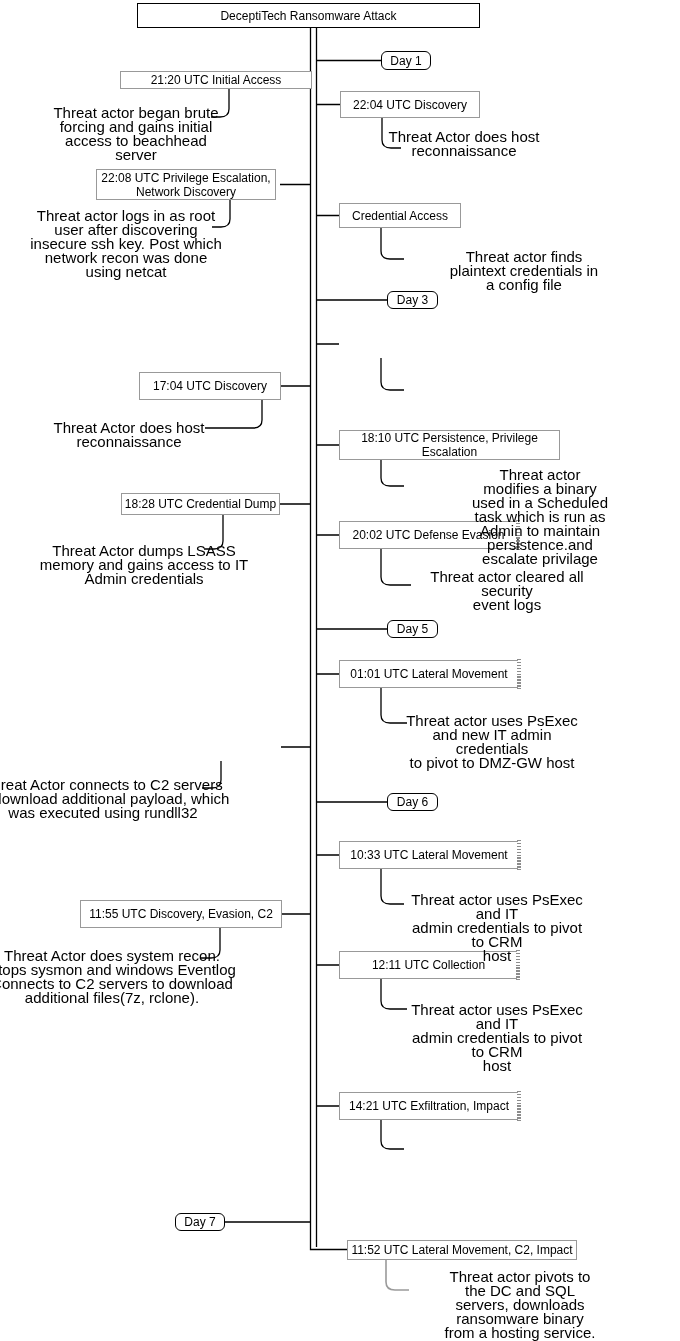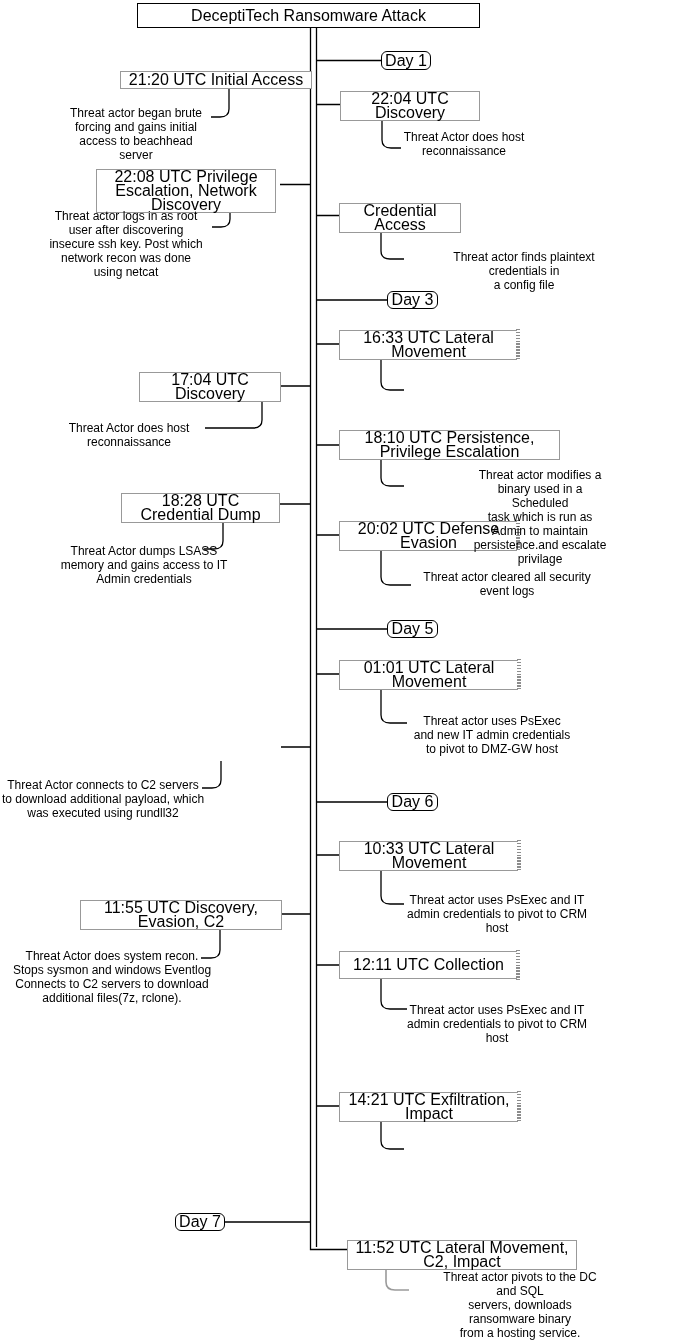--- a/index.html
+++ b/index.html
@@ -6,33 +6,33 @@
   .canvas {
     position:relative; width:680px; height:1341px; background:#ffffff;
     font-family:"Liberation Sans", sans-serif; color:#000; overflow:hidden;
   }
   svg.wires { position:absolute; left:0; top:0; }
   .wires path.k { stroke:#000000; stroke-width:1.3; fill:none; }
   .wires path.g { stroke:#9a9a9a; stroke-width:1.6; fill:none; }
   .box {
     position:absolute; box-sizing:border-box; background:#ffffff;
     display:flex; align-items:center; justify-content:center;
-    text-align:center; font-size:16px; line-height:14px; padding:0 2px;
+    text-align:center; font-size:12px; line-height:14px; padding:0 2px;
   }
   .title-box { border:1.4px solid #000000; }
   .day { border:1.5px solid #000000; border-radius:6px; }
   .event { border:1px solid #999999; }
   .torn { border-right:none; }
   .torn::after {
     content:""; position:absolute; top:-2px; bottom:-2px; right:-3px; width:4px;
     background:repeating-linear-gradient(to bottom, #8c8c8c 0 1.4px, rgba(0,0,0,0) 1.4px 2.9px);
   }
   .desc {
     position:absolute; transform:translateX(-50%); text-align:center;
-    font-size:12px; line-height:14px; white-space:pre-line;
+    font-size:15px; line-height:14px; white-space:pre-line;
   }
 </style>
 </head>
 <body>
 
 <div class="canvas">
 
   <svg class="wires" width="680" height="1341" viewBox="0 0 680 1341">
     <path class="k" d="M310.5 28 V1249.5 H347 M316.5 28 V1247"></path>
     <path class="k" d="
@@ -65,21 +65,20 @@
   <div class="box day" style="left:381px;top:51px;width:50px;height:19px;">Day 1</div>
   <div class="box day" style="left:387px;top:291px;width:51px;height:18px;">Day 3</div>
   <div class="box day" style="left:387px;top:620px;width:51px;height:18px;">Day 5</div>
   <div class="box day" style="left:387px;top:793px;width:51px;height:18px;">Day 6</div>
   <div class="box day" style="left:175px;top:1213px;width:50px;height:18px;">Day 7</div>
 
   <div class="box event" style="left:120px;top:71px;width:192px;min-height:18px;">21:20 UTC Initial Access</div>
   <div class="box event" style="left:340px;top:91px;width:140px;min-height:27px;">22:04 UTC Discovery</div>
   <div class="box event" style="left:96px;top:169px;width:180px;min-height:31px;">22:08 UTC Privilege Escalation, Network Discovery</div>
   <div class="box event" style="left:339px;top:203px;width:122px;min-height:25px;">Credential Access</div>
-  <div class="box event torn" style="left:339px;top:330px;width:178px;min-height:28px;">16:33 UTC Lateral Movement</div>
   <div class="box event" style="left:139px;top:372px;width:142px;min-height:28px;">17:04 UTC Discovery</div>
   <div class="box event" style="left:339px;top:430px;width:221px;min-height:30px;">18:10 UTC Persistence, Privilege Escalation</div>
   <div class="box event" style="left:121px;top:493px;width:159px;min-height:22px;">18:28 UTC Credential Dump</div>
   <div class="box event torn" style="left:339px;top:521px;width:178px;min-height:28px;">20:02 UTC Defense Evasion</div>
   <div class="box event torn" style="left:339px;top:660px;width:179px;min-height:28px;">01:01 UTC Lateral Movement</div>
   <div class="box event torn" style="left:339px;top:841px;width:179px;min-height:28px;">10:33 UTC Lateral Movement</div>
   <div class="box event" style="left:80px;top:900px;width:202px;min-height:28px;">11:55 UTC Discovery, Evasion, C2</div>
   <div class="box event torn" style="left:339px;top:951px;width:178px;min-height:28px;">12:11 UTC Collection</div>
   <div class="box event torn" style="left:339px;top:1092px;width:179px;min-height:28px;">14:21 UTC Exfiltration, Impact</div>
   <div class="box event" style="left:347px;top:1240px;width:230px;min-height:20px;">11:52 UTC Lateral Movement, C2, Impact</div>

